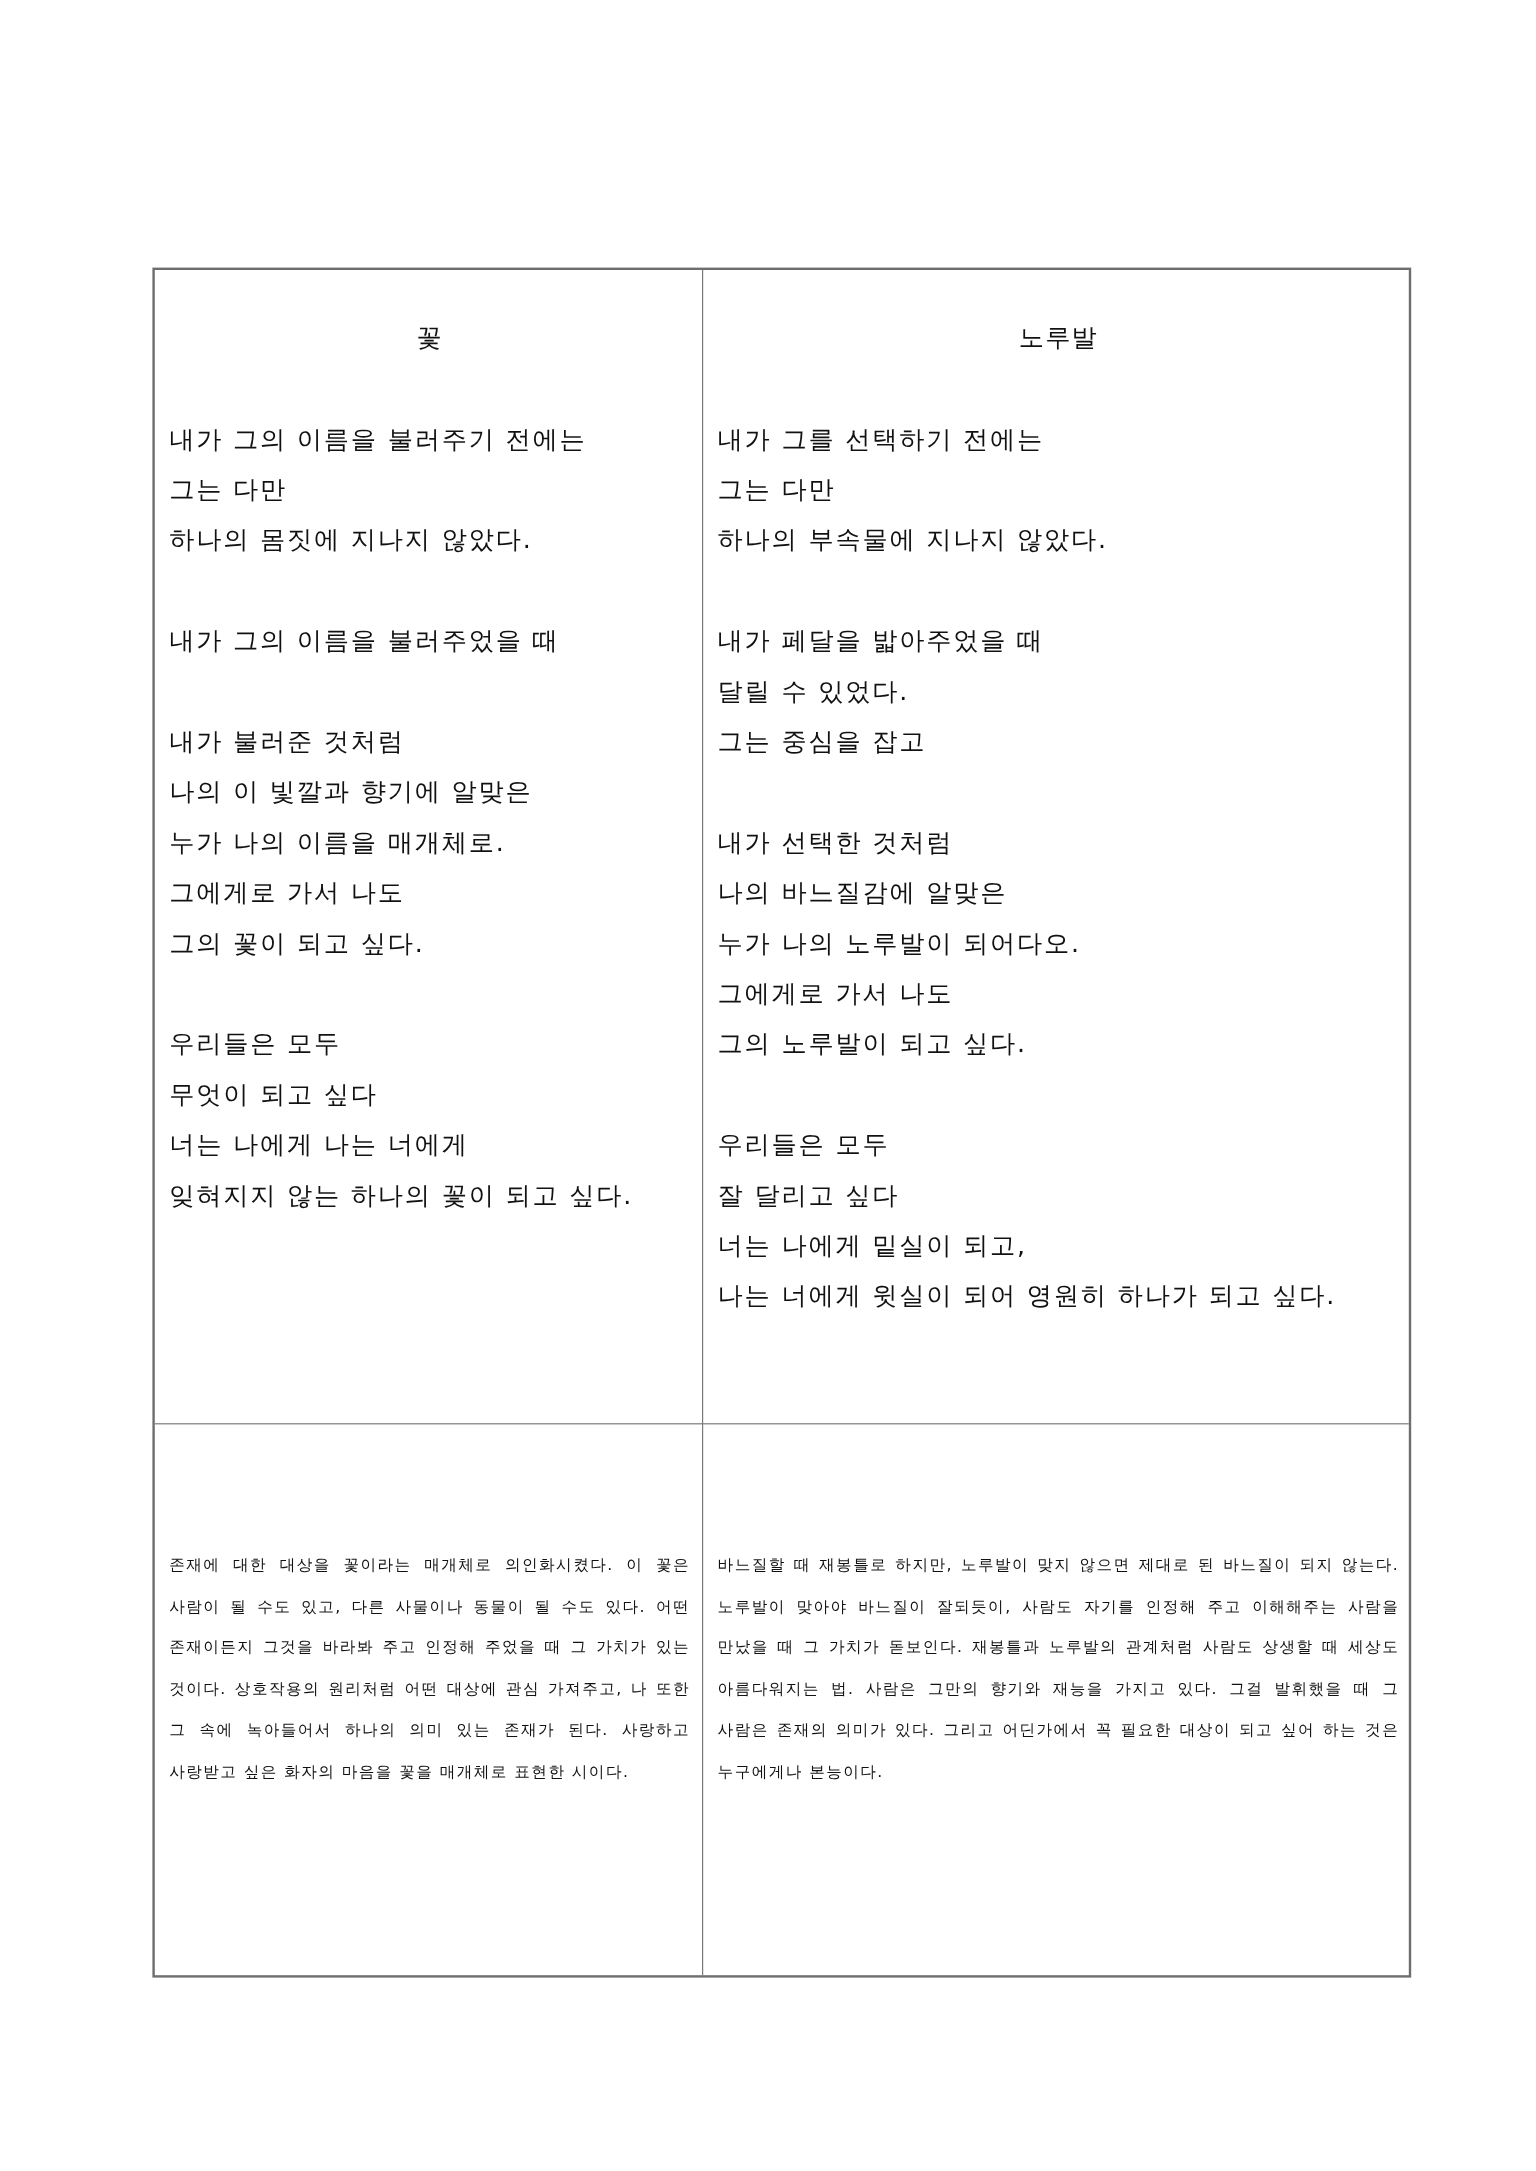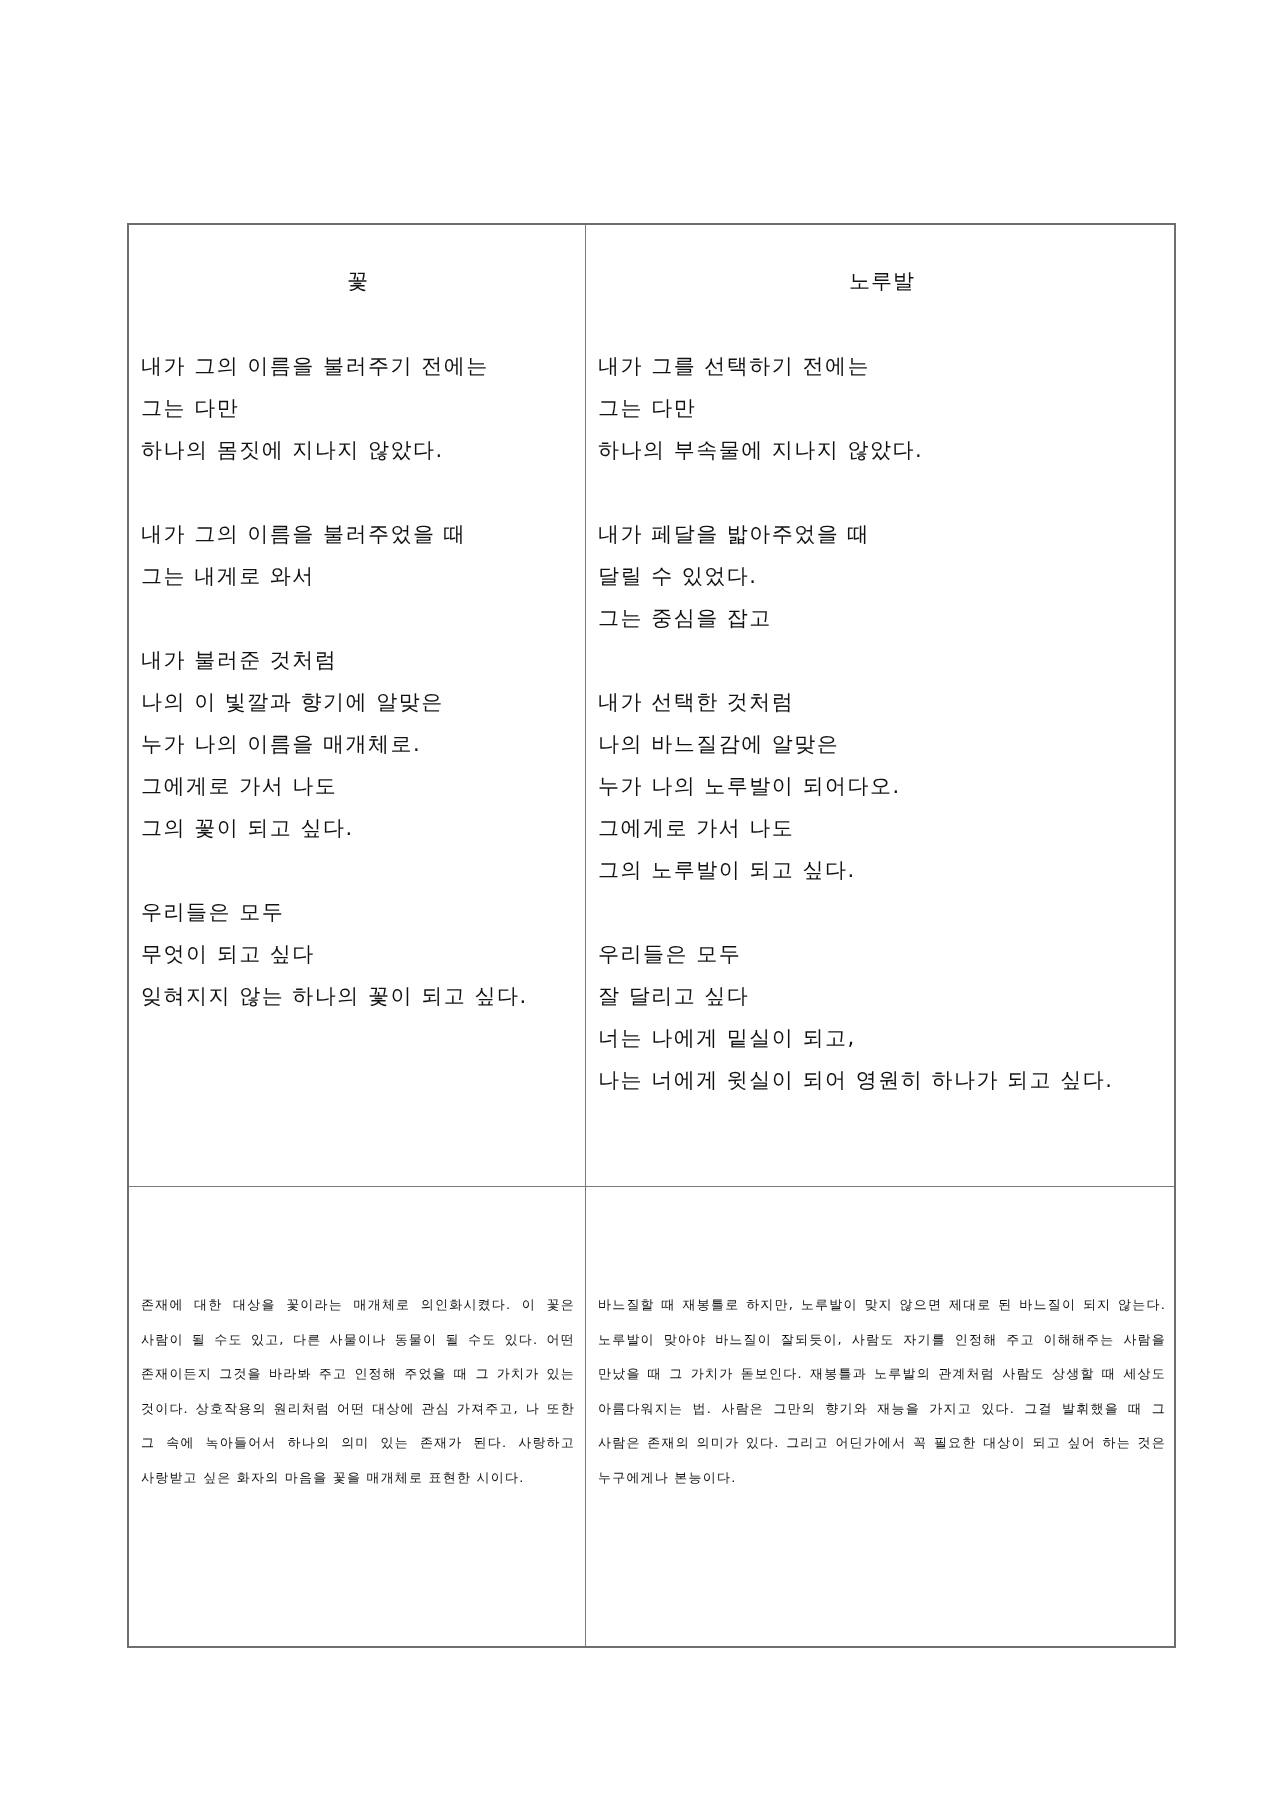--- a/index.html
+++ b/index.html
@@ -31,32 +31,32 @@
   <div class="cell c-left-top">
     <div class="title">꽃</div>
     <div class="poem">
       <div class="stanza">
         <div class="line">내가 그의 이름을 불러주기 전에는</div>
         <div class="line">그는 다만</div>
         <div class="line">하나의 몸짓에 지나지 않았다.</div>
       </div>
       <div class="stanza">
         <div class="line">내가 그의 이름을 불러주었을 때</div>
-        <div class="line">그는 내게로 와서</div>
       </div>
       <div class="stanza">
         <div class="line">내가 불러준 것처럼</div>
         <div class="line">나의 이 빛깔과 향기에 알맞은</div>
         <div class="line">누가 나의 이름을 매개체로.</div>
         <div class="line">그에게로 가서 나도</div>
         <div class="line">그의 꽃이 되고 싶다.</div>
       </div>
       <div class="stanza">
         <div class="line">우리들은 모두</div>
         <div class="line">무엇이 되고 싶다</div>
+        <div class="line">너는 나에게 나는 너에게</div>
         <div class="line">잊혀지지 않는 하나의 꽃이 되고 싶다.</div>
       </div>
     </div>
   </div>
 
   <div class="cell c-right-top">
     <div class="title">노루발</div>
     <div class="poem">
       <div class="stanza">
         <div class="line">내가 그를 선택하기 전에는</div>

